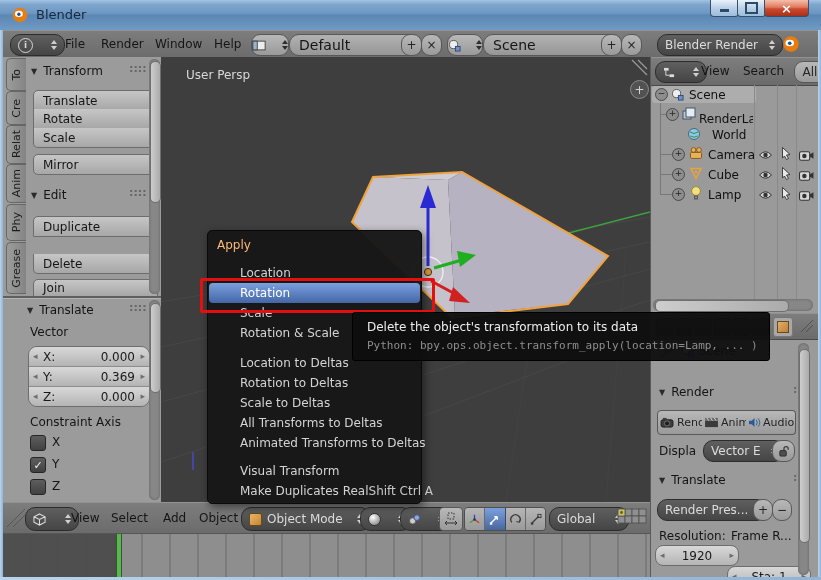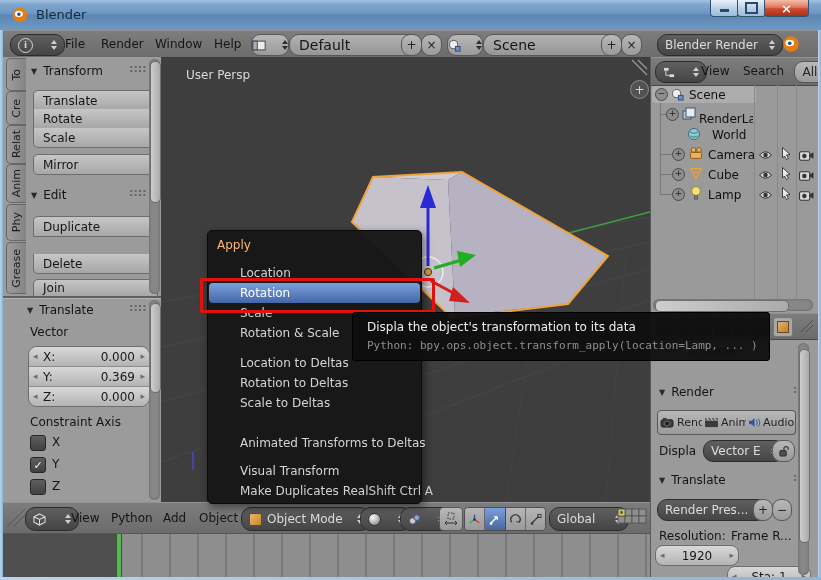--- a/index.html
+++ b/index.html
@@ -597,21 +597,21 @@
         <svg width="13" height="13" viewBox="0 0 14 14">
             <path d="M7 1 L13 4 V10 L7 13 L1 10 V4 Z M1 4 L7 7 L13 4 M7 7 V13" fill="none" stroke="#ddd" stroke-width="1.1"></path>
           </svg>
         </span>
       <span class="stepper">
           <i class="up"></i>
           <i class="dn"></i>
         </span>
     </div>
     <span class="abs mlabel" style="left:68px;top:8px">View</span>
-    <span class="abs mlabel" style="left:108px;top:8px">Python</span>
+    <span class="abs mlabel" style="left:108px;top:8px">Select</span>
     <span class="abs mlabel" style="left:160px;top:8px">Add</span>
     <span class="abs mlabel" style="left:196px;top:8px">Object</span>
     <div class="abs pill-d" style="left:238px;top:4px;width:114px;height:22px">
       <span style="display:block;width:11px;height:11px;background:linear-gradient(135deg,#eab86a,#c8842e);border:1px solid #6a4a18;border-radius:2px"></span>
       <span>Object Mode</span>
       <span class="stepper">
           <i class="up"></i>
           <i class="dn"></i>
         </span>
     </div>
@@ -718,35 +718,38 @@
       </div>
     <div class="mitem" style="top:122px">
         <span>Location to Deltas</span>
       </div>
     <div class="mitem" style="top:142px">
         <span>Rotation to Deltas</span>
       </div>
     <div class="mitem" style="top:162px">
         <span>Scale to Deltas</span>
       </div>
+    <div class="mitem" style="top:182px">
+        <span>All Transforms to Deltas</span>
+      </div>
     <div class="mitem" style="top:202px">
         <span>Animated Transforms to Deltas</span>
       </div>
     <div class="mitem" style="top:230px">
         <span>Visual Transform</span>
       </div>
     <div class="mitem" style="top:250px">
       <span>Make Duplicates Real</span>
       <span class="mshortcut">Shift Ctrl A</span>
     </div>
   </div>
 
   <div class="abs" id="redbox"></div>
 
   <div class="abs" id="tooltip">
-    <span class="abs nowrap" style="left:14px;top:7px;font-size:12px;color:#ededed">Displa the object's transformation to its data</span>
+    <span class="abs nowrap" style="left:14px;top:7px;font-size:12px;color:#ededed">Delete the object's transformation to its data</span>
     <span class="abs nowrap" style="left:14px;top:26px;font-size:11px;color:#8e8e8e;font-family:'DejaVu Sans Mono',monospace">Python: bpy.ops.object.transform_apply(location=Lamp, ... )</span>
   </div>
 
   <div class="abs edge" style="left:0;top:30px;width:3px;height:550px"></div>
   <div class="abs edge" style="left:818px;top:30px;width:3px;height:550px"></div>
   <div class="abs edge" style="left:0;top:577px;width:821px;height:3px"></div>
 </div>
 
 </body></html>

